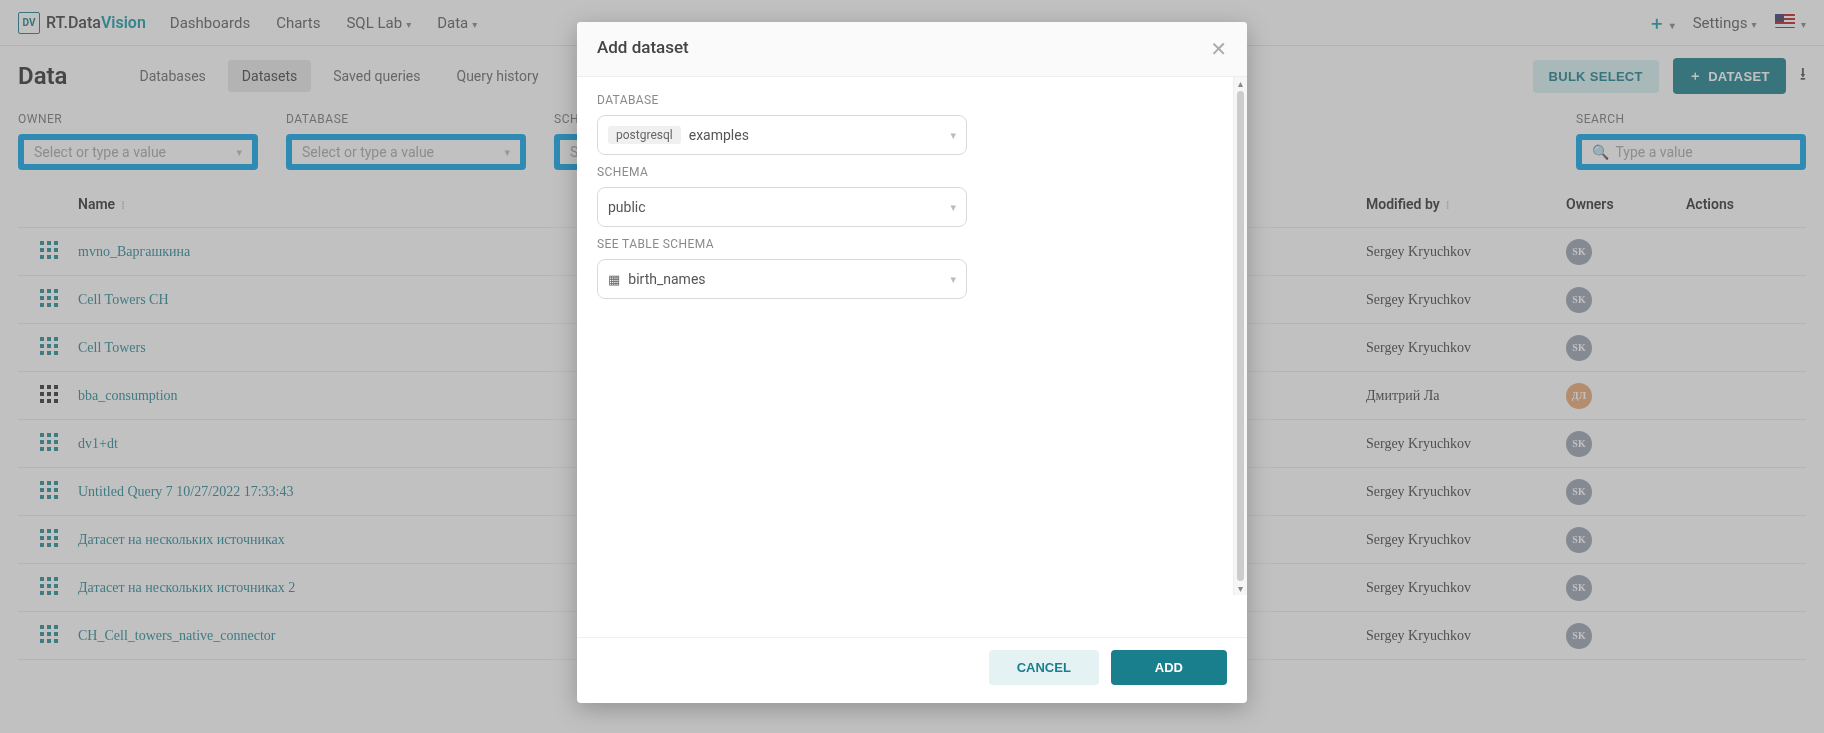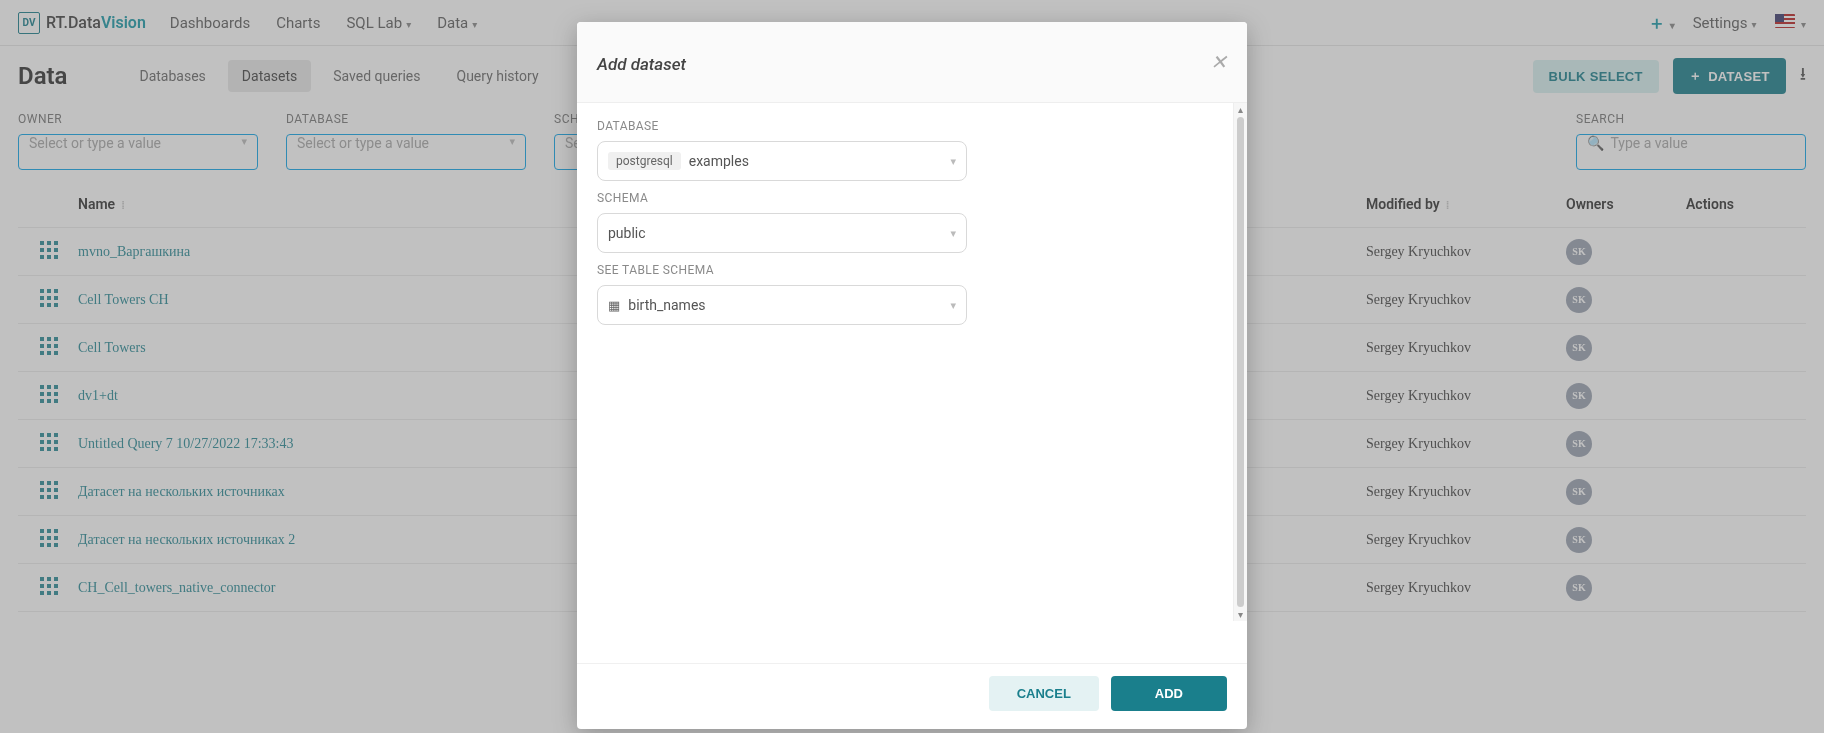--- a/index.html
+++ b/index.html
@@ -59,22 +59,22 @@
     .sub-right { margin-left:auto; display:flex; gap:14px; align-items:center;justify-content:space-between; }
     .btn { border:none; cursor:pointer; font-weight:700; font-size:13px; letter-spacing:.3px; padding:9px 16px; border-radius:4px; }
     .btn-bulk { background:#d8f0f0; color:#1a7f8c; }
     .btn-primary { background:#1a7f8c; color:#fff; display:flex;align-items:center;gap:6px;}
     .dl-icon { color:#555; font-size:18px; }
     
     .filters { display:flex; gap: 28px; padding: 6px 18px 10px; }
     .filter-col { display:flex; flex-direction:column; gap:8px; }
     .filter-label { font-size:12px; letter-spacing:.5px; color:#787878; }
     .select-box {
-      width:240px; height:36px; border:1px solid #0ea5e9; border-radius:4px;
-      display:flex; padding:0 10px; color:#a8a8a8; justify-content:space-between;
+      width:240px; height:36px; border:6px solid #0ea5e9; border-radius:4px;
+      display:flex; align-items:center; padding:0 10px; color:#a8a8a8; justify-content:space-between;
       background:#fff;
     }
     .select-box .caret { color:#bbb; font-size:11px; }
     .search-box { width:230px; }
     .search-box .mag { color:#bbb; margin-right:6px; }
     .filters-right { margin-left:auto; }
     
     .table-wrap { padding: 0 18px; }
     .thead, .trow {
       display:grid;
@@ -100,24 +100,23 @@
       display:flex;align-items:center;justify-content:center;font-size:10px;font-weight:600;
     }
     .avatar.orange{background:#e8a874;}
     
     .modal {
       position: fixed; z-index:10; left:50%; top:22px; transform:translateX(-50%);
       width: 670px; background:#fff; border-radius:4px; box-shadow:0 6px 24px rgba(0,0,0,.25);
       display:flex; flex-direction:column;
     }
     .modal-header {
-      display:flex; align-items:flex-end; justify-content:space-between;
-      padding: 28px 20px; border-bottom:1px solid #eee; background:#fafafa;
+      display:flex; align-items:flex-start; justify-content:space-between;
+      padding: 15px 20px; border-bottom:1px solid #eee; background:#fafafa;
       border-radius:4px 4px 0 0;
-      font-style:italic;
     }
     .modal-title { font-size:17px; color:#444; font-weight:500;}
     .modal-close { color:#aaa; font-size:20px; cursor:pointer; }
     .modal-body { padding: 16px 20px 10px; min-height: 560px; position:relative;}
     .field-label { font-size:12px; color:#8a8a8a; letter-spacing:.4px; margin-bottom:8px; margin-top:10px;}
     .field-label:first-child{margin-top:0;}
     .m-select {
       width: 370px; height:40px; border:1px solid #d9d9d9; border-radius:8px;
       display:flex; align-items:center; padding:0 10px; justify-content:space-between;
       color:#555; cursor:pointer; background:#fff;gap:48px;
@@ -241,20 +240,29 @@
         <div class="trow">
           <div style="padding-left:22px"><span class="ds-icon"><span class="d1"></span><span class="d2"></span><span class="d3"></span><span class="d4"></span><span class="d5"></span><span class="d6"></span><span class="d7"></span><span class="d8"></span><span class="d9"></span></span></div>
           <div class="cell-name">Cell Towers</div>
           <div>Sergey Kryuchkov</div>
           <div>
             <span class="avatar ">SK</span>
           </div>
           <div></div>
         </div>
         <div class="trow">
+          <div style="padding-left:22px"><span class="ds-icon black"><span class="d1"></span><span class="d2"></span><span class="d3"></span><span class="d4"></span><span class="d5"></span><span class="d6"></span><span class="d7"></span><span class="d8"></span><span class="d9"></span></span></div>
+          <div class="cell-name">bba_consumption</div>
+          <div>Дмитрий Ла</div>
+          <div>
+            <span class="avatar orange">ДЛ</span>
+          </div>
+          <div></div>
+        </div>
+        <div class="trow">
           <div style="padding-left:22px"><span class="ds-icon"><span class="d1"></span><span class="d2"></span><span class="d3"></span><span class="d4"></span><span class="d5"></span><span class="d6"></span><span class="d7"></span><span class="d8"></span><span class="d9"></span></span></div>
           <div class="cell-name">dv1+dt</div>
           <div>Sergey Kryuchkov</div>
           <div>
             <span class="avatar ">SK</span>
           </div>
           <div></div>
         </div>
         <div class="trow">
           <div style="padding-left:22px"><span class="ds-icon"><span class="d1"></span><span class="d2"></span><span class="d3"></span><span class="d4"></span><span class="d5"></span><span class="d6"></span><span class="d7"></span><span class="d8"></span><span class="d9"></span></span></div>

